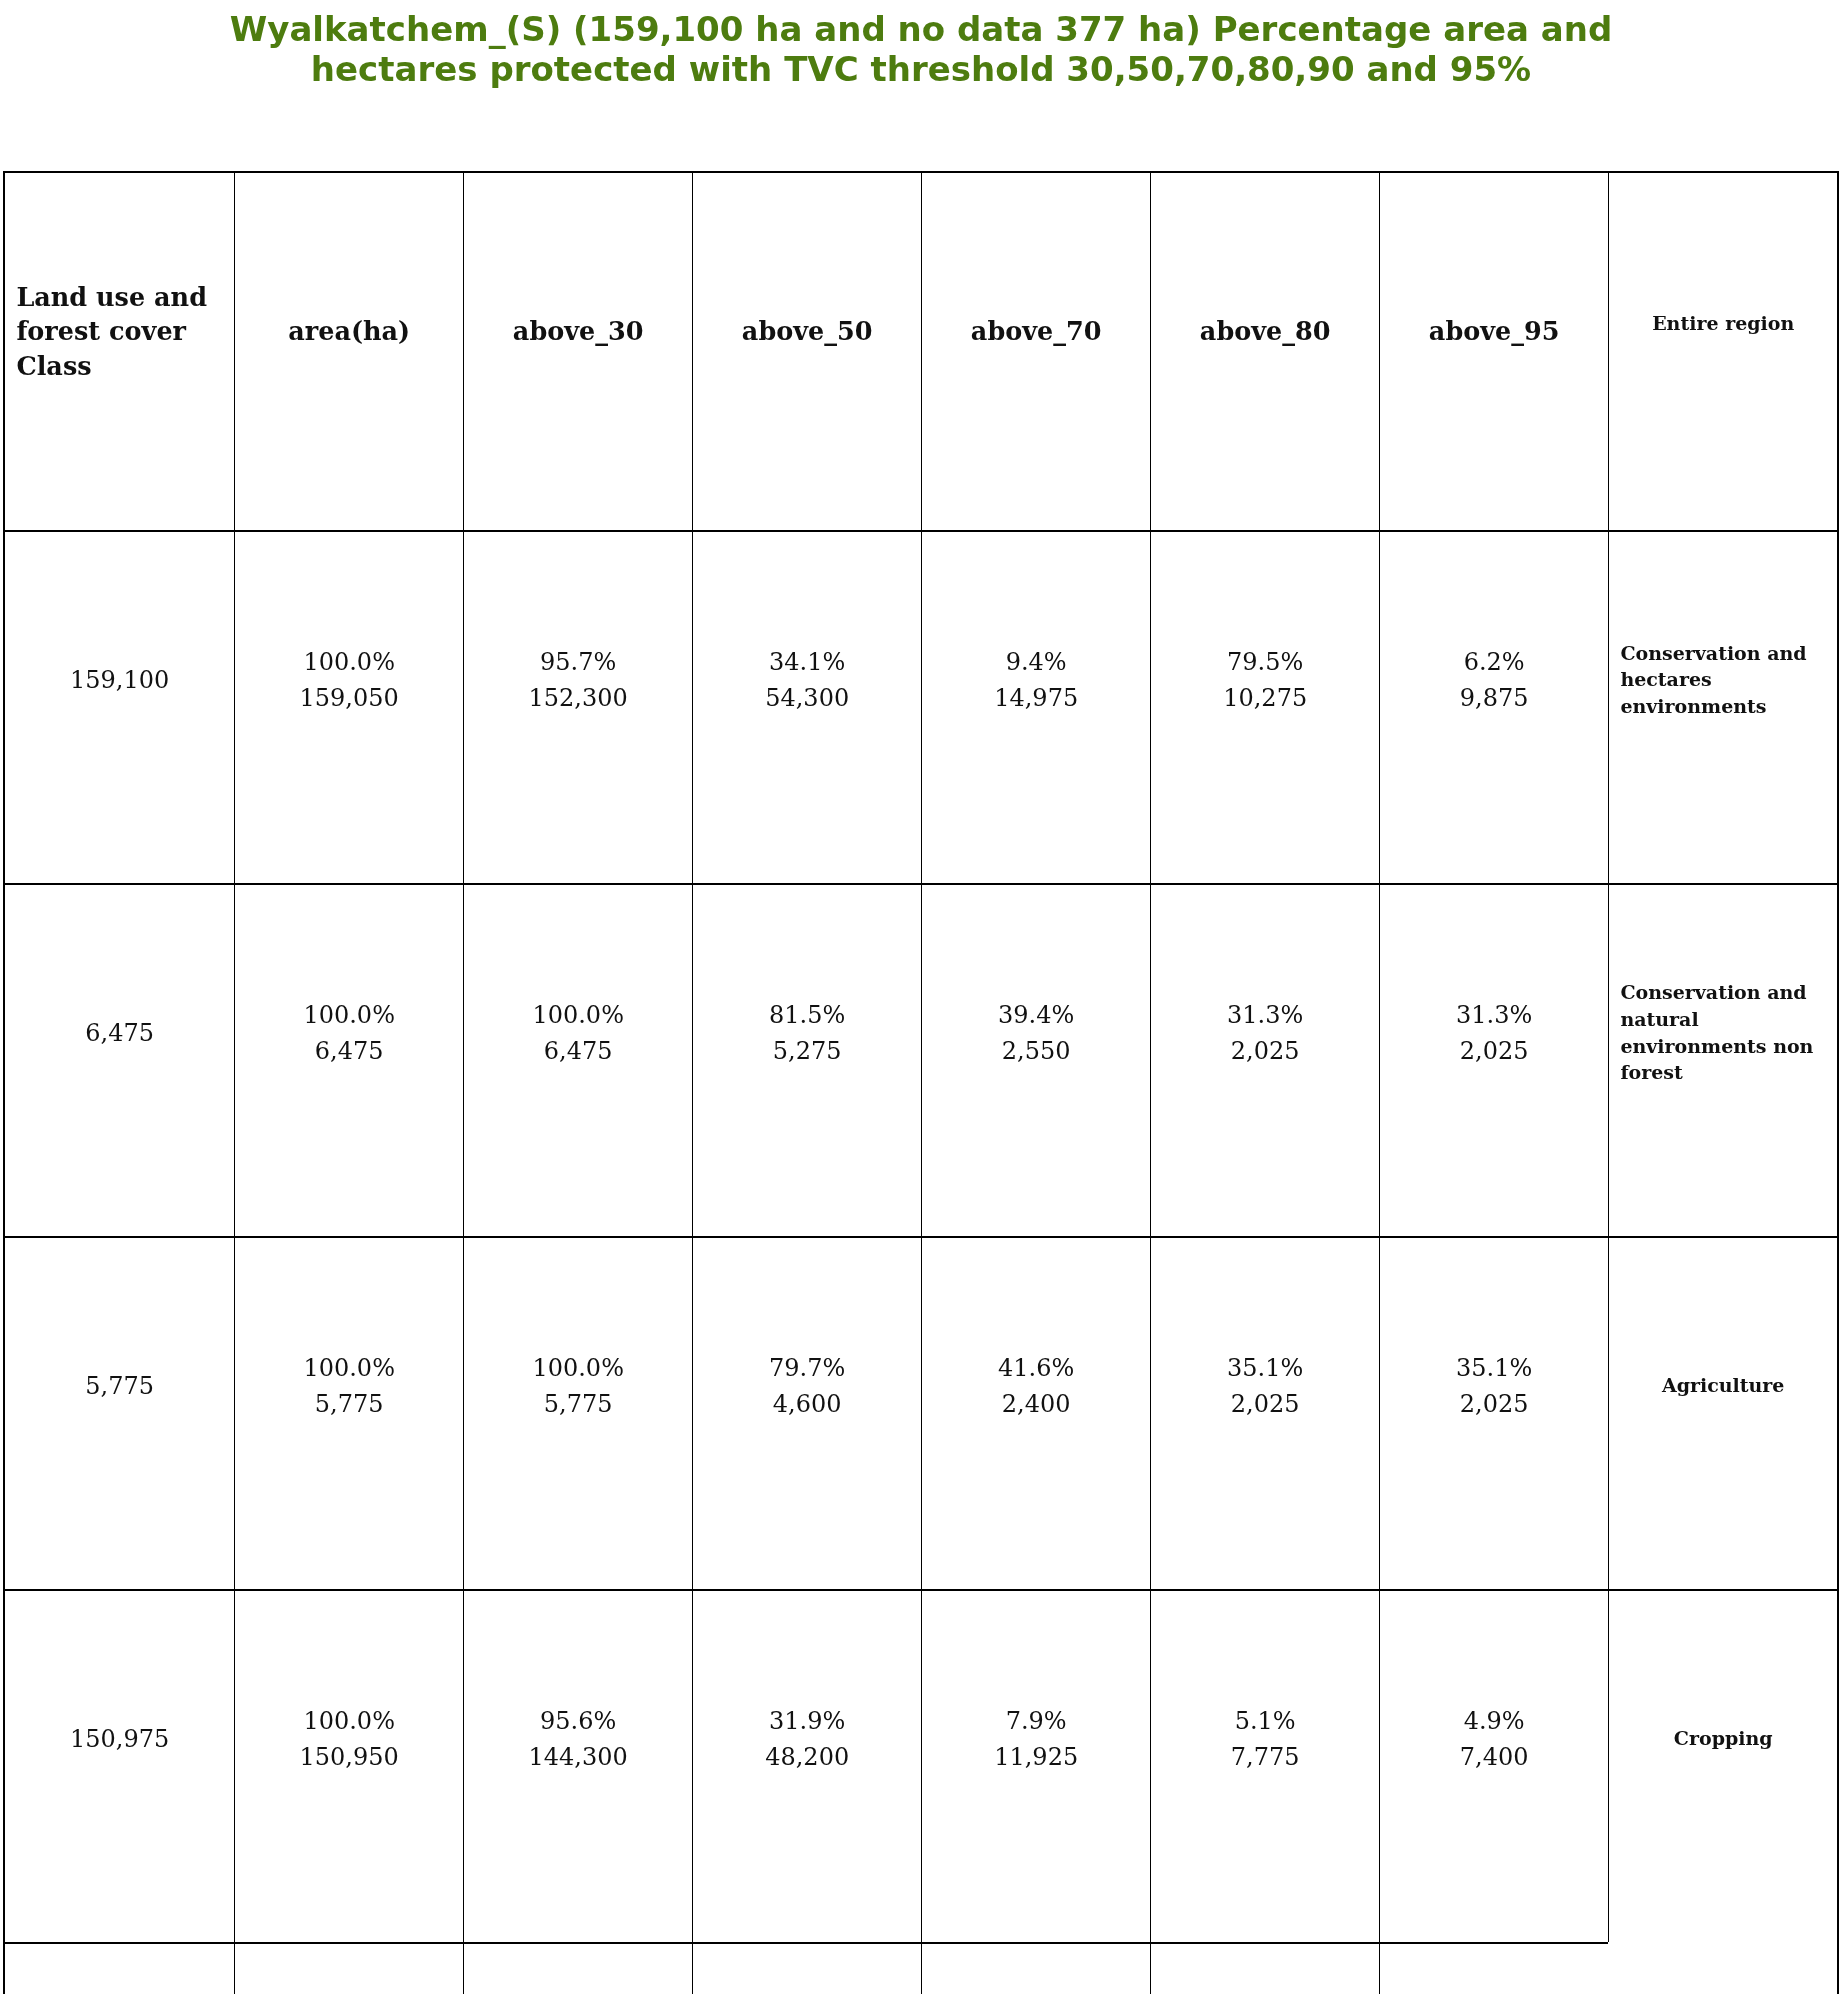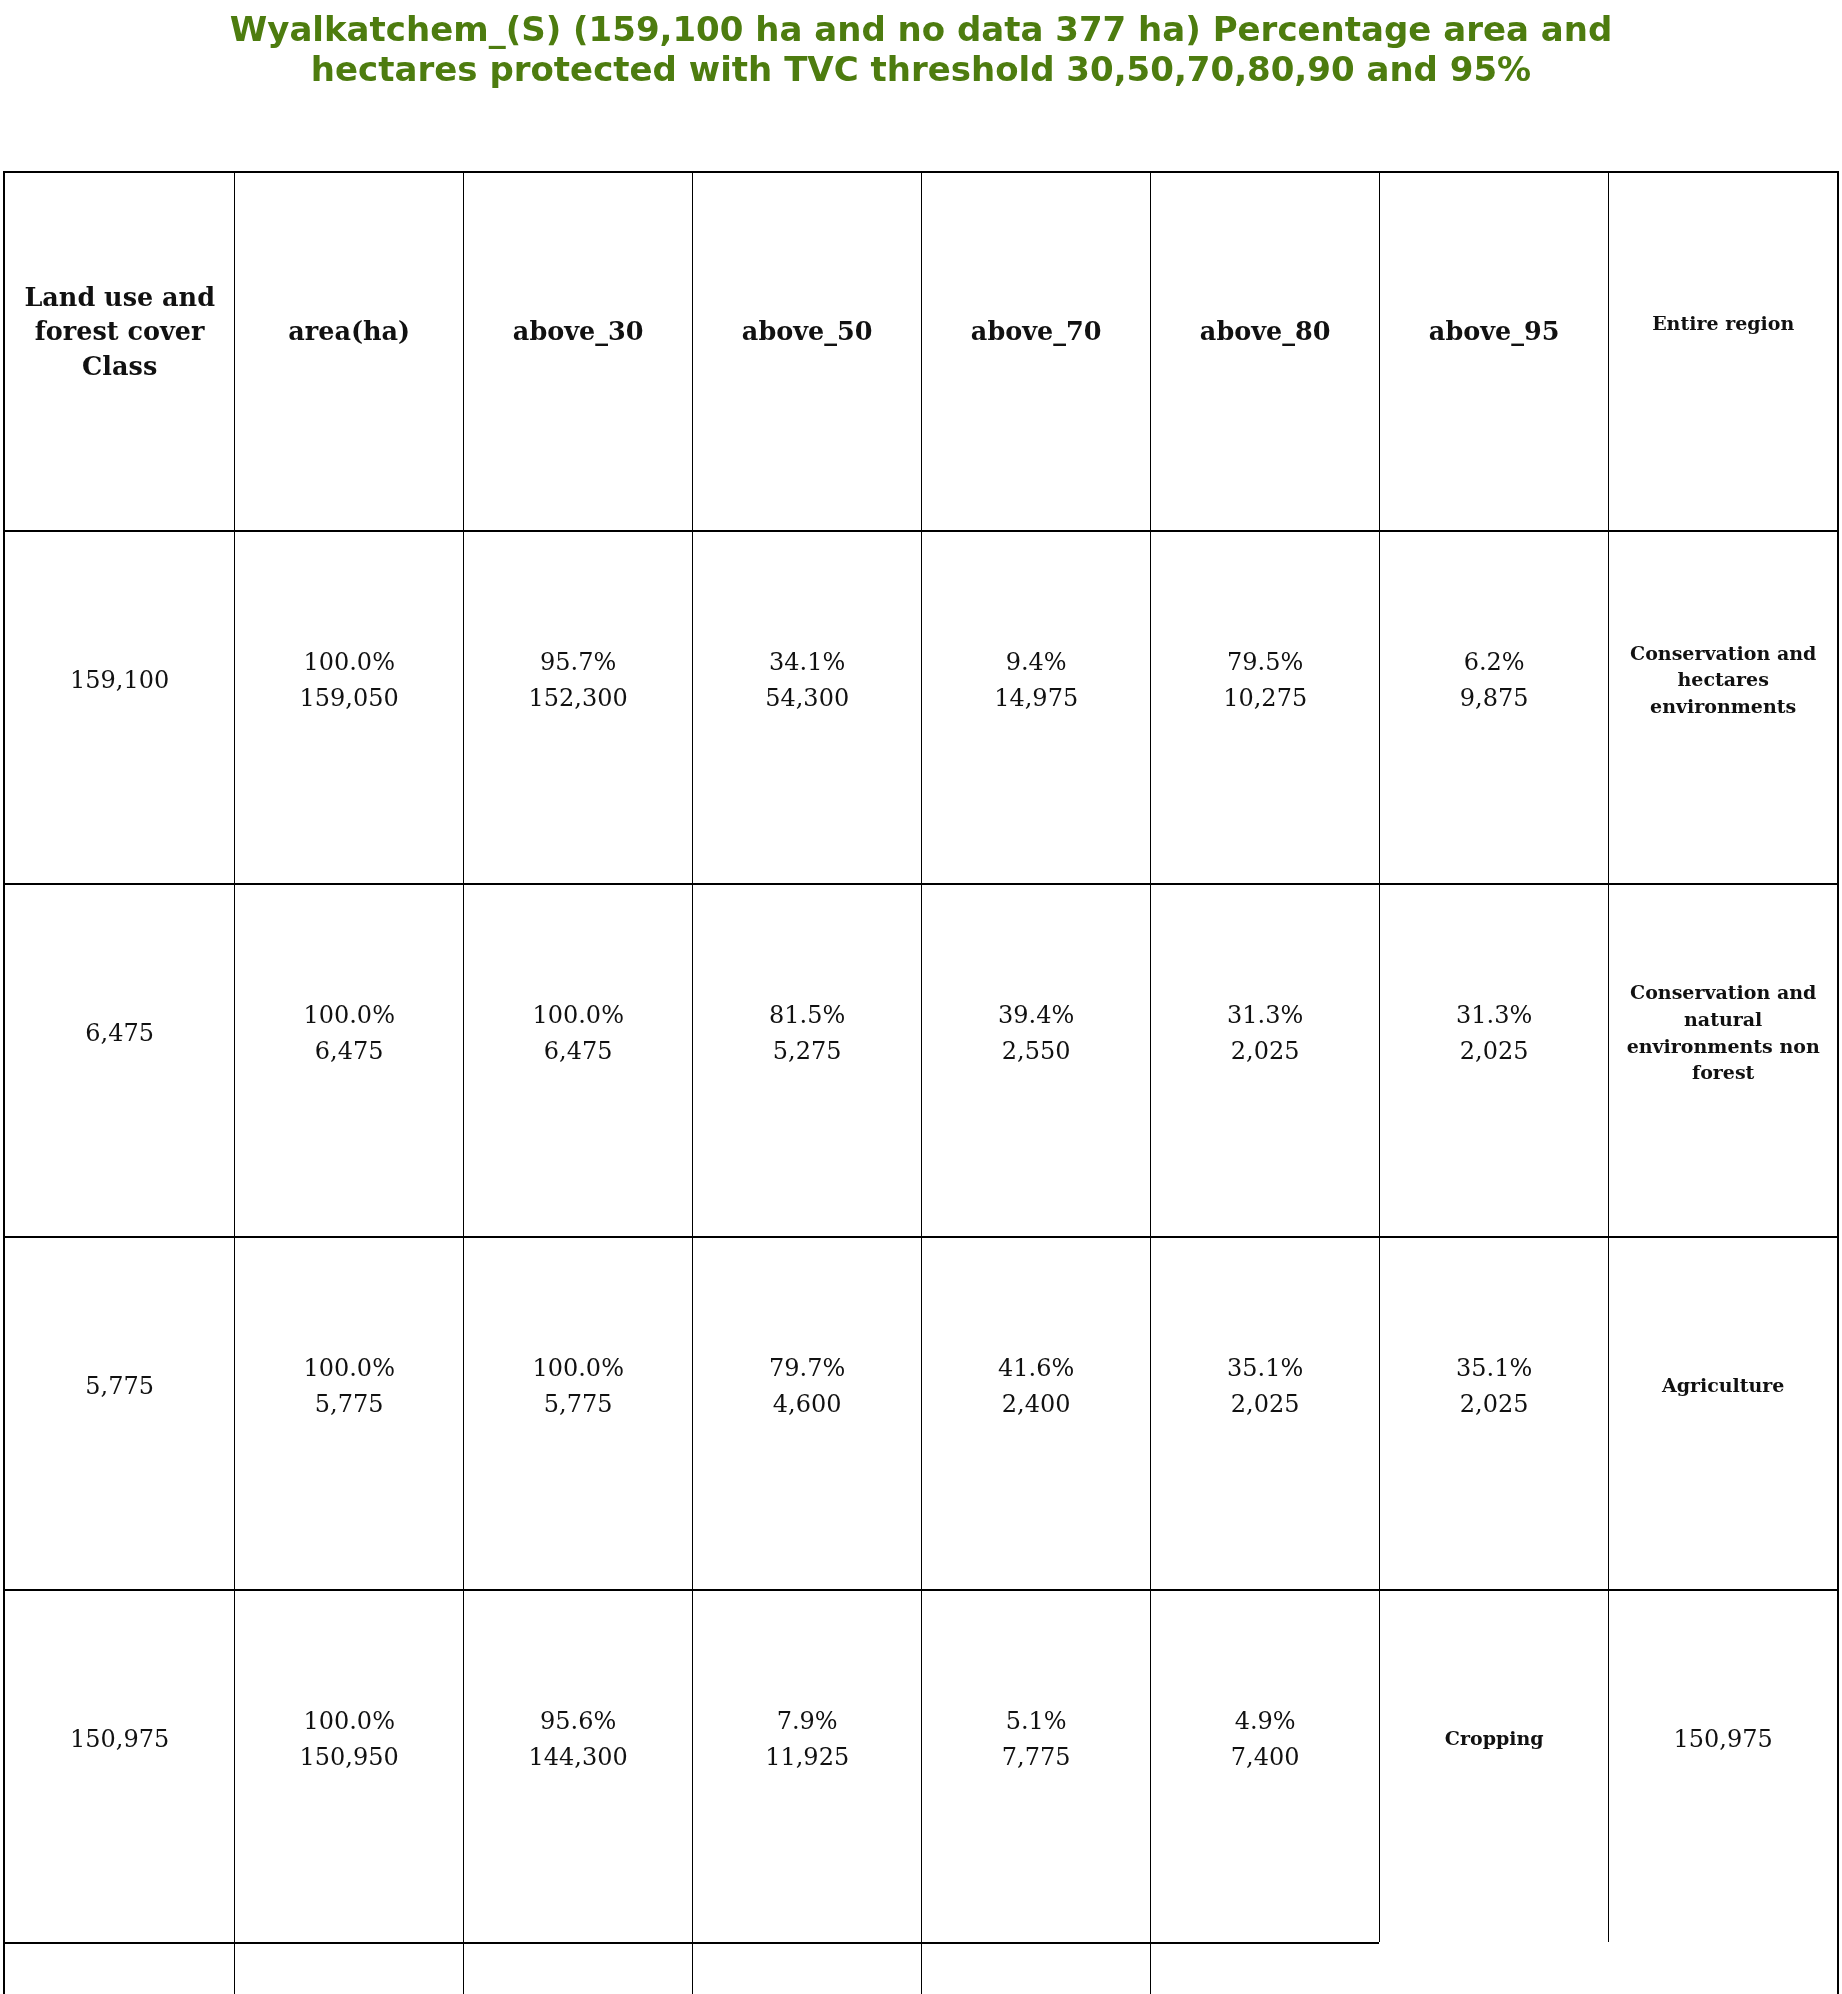--- a/index.html
+++ b/index.html
@@ -21,21 +21,21 @@
     box-sizing:border-box;border:2.4px solid var(--table_border,#000);
     display:grid;grid-template-columns:repeat(8,1fr);
     grid-template-rows:357px repeat(5,1fr);
     background:#fff;
   }
   .cell{
     box-sizing:border-box;
     border-left:1.6px solid var(--table_border,#000);
     border-top:2.4px solid var(--table_border,#000);
     display:flex;flex-direction:column;justify-content:center;align-items:center;
-    text-align:center;padding:0 11.2px 56px 11.2px;
+    padding:0 11.2px 56px 11.2px;
   }
   .grid > .cell:nth-child(8n+1){border-left:none;}
   .grid > .cell:nth-child(-n+8){border-top:none;}
   .cell.th{font-weight:bold;font-size:25.5px;line-height:1.35;padding-bottom:40px;}
   .cell.label{font-weight:bold;font-size:19px;line-height:1.4;}
   .cell.num{font-size:24px;line-height:1.5;}
   .cell.num span{display:block;}
 </style>
 </head>
 <body>
@@ -140,20 +140,24 @@
   <div class="cell num">150,975</div>
   <div class="cell num">
     <span>100.0%</span>
     <span>150,950</span>
   </div>
   <div class="cell num">
     <span>95.6%</span>
     <span>144,300</span>
   </div>
   <div class="cell num">
+    <span>31.9%</span>
+    <span>48,200</span>
+  </div>
+  <div class="cell num">
     <span>7.9%</span>
     <span>11,925</span>
   </div>
   <div class="cell num">
     <span>5.1%</span>
     <span>7,775</span>
   </div>
   <div class="cell num">
     <span>4.9%</span>
     <span>7,400</span>

